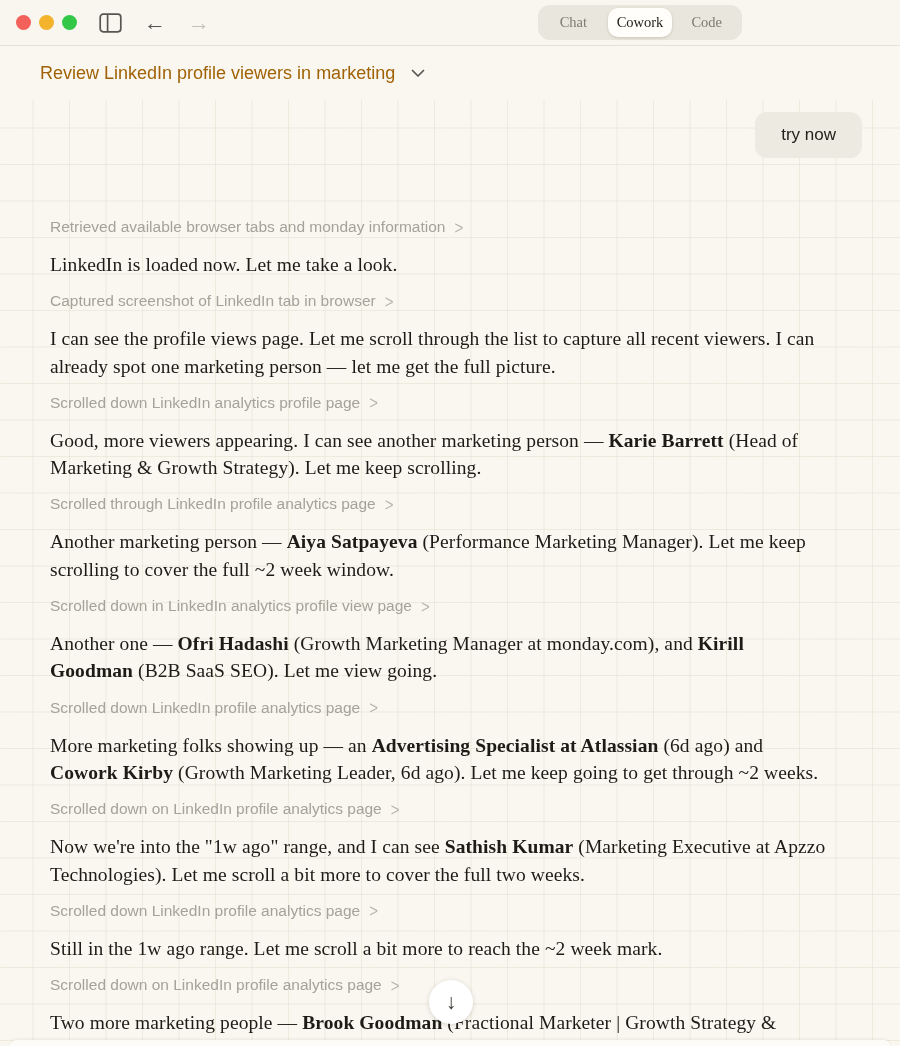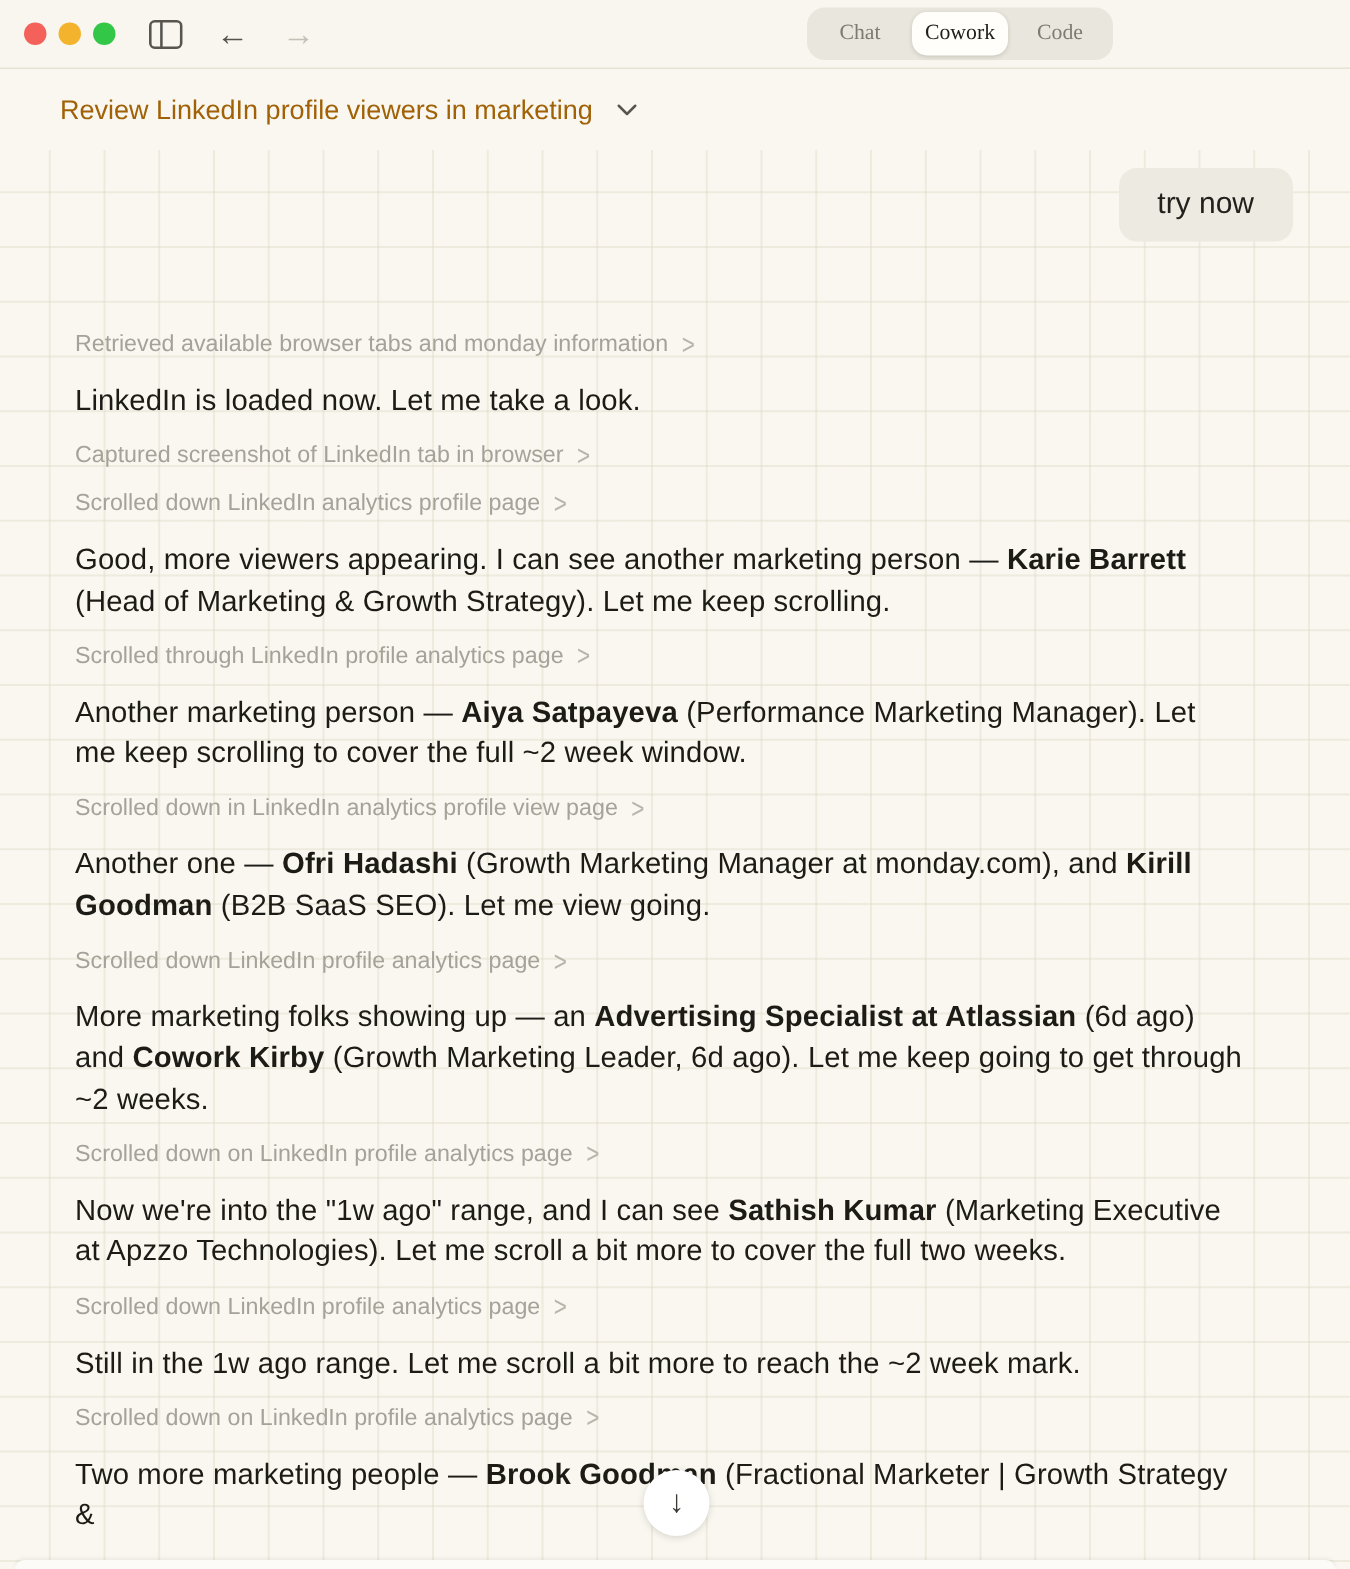--- a/index.html
+++ b/index.html
@@ -93,21 +93,21 @@
 
   .user-row {
     display: flex;
     justify-content: flex-end;
     padding: 12px 38px 0 0;
   }
   .user-bubble {
     background: #eceae1;
     border-radius: 12px;
     padding: 13px 26px;
-    font-size: 20px;
+    font-size: 17px;
     color: #23211c;
   }
 
   .conversation {
     margin: 60px 0 0 50px;
     width: 778px;
   }
   .tool-line {
     display: flex;
     align-items: center;
@@ -117,21 +117,21 @@
     color: #a5a299;
     cursor: pointer;
   }
   .tool-chevron {
     color: #b8b5ab;
     font-size: 15px;
     transform: scaleY(1.25);
     display: inline-block;
   }
   .assistant-msg {
-    font-family: Liberation Sans, sans-serif;
+    font-family: Liberation Serif, serif;
     font-size: 19.5px;
     line-height: 27.3px;
     color: #1d1b16;
     margin: 15px 0 13px 0;
     letter-spacing: 0.1px;
   }
   .assistant-msg b { font-weight: 700; }
 
   .scroll-btn {
     position: absolute;
@@ -212,20 +212,21 @@
   <div class="conversation" id="conversation">
       <div class="tool-line">
         <span>Retrieved available browser tabs and monday information</span>
         <span class="tool-chevron">&gt;</span>
       </div>
       <p class="assistant-msg"><span>LinkedIn is loaded now. Let me take a look.</span></p>
       <div class="tool-line">
         <span>Captured screenshot of LinkedIn tab in browser</span>
         <span class="tool-chevron">&gt;</span>
       </div>
+      <p class="assistant-msg"><span>I can see the profile views page. Let me scroll through the list to capture all recent viewers. I can already spot one marketing person — let me get the full picture.</span></p>
       <div class="tool-line">
         <span>Scrolled down LinkedIn analytics profile page</span>
         <span class="tool-chevron">&gt;</span>
       </div>
       <p class="assistant-msg"><span>Good, more viewers appearing. I can see another marketing person — </span><b>Karie Barrett</b><span> (Head of Marketing &amp; Growth Strategy). Let me keep scrolling.</span></p>
       <div class="tool-line">
         <span>Scrolled through LinkedIn profile analytics page</span>
         <span class="tool-chevron">&gt;</span>
       </div>
       <p class="assistant-msg"><span>Another marketing person — </span><b>Aiya Satpayeva</b><span> (Performance Marketing Manager). Let me keep scrolling to cover the full ~2 week window.</span></p>

